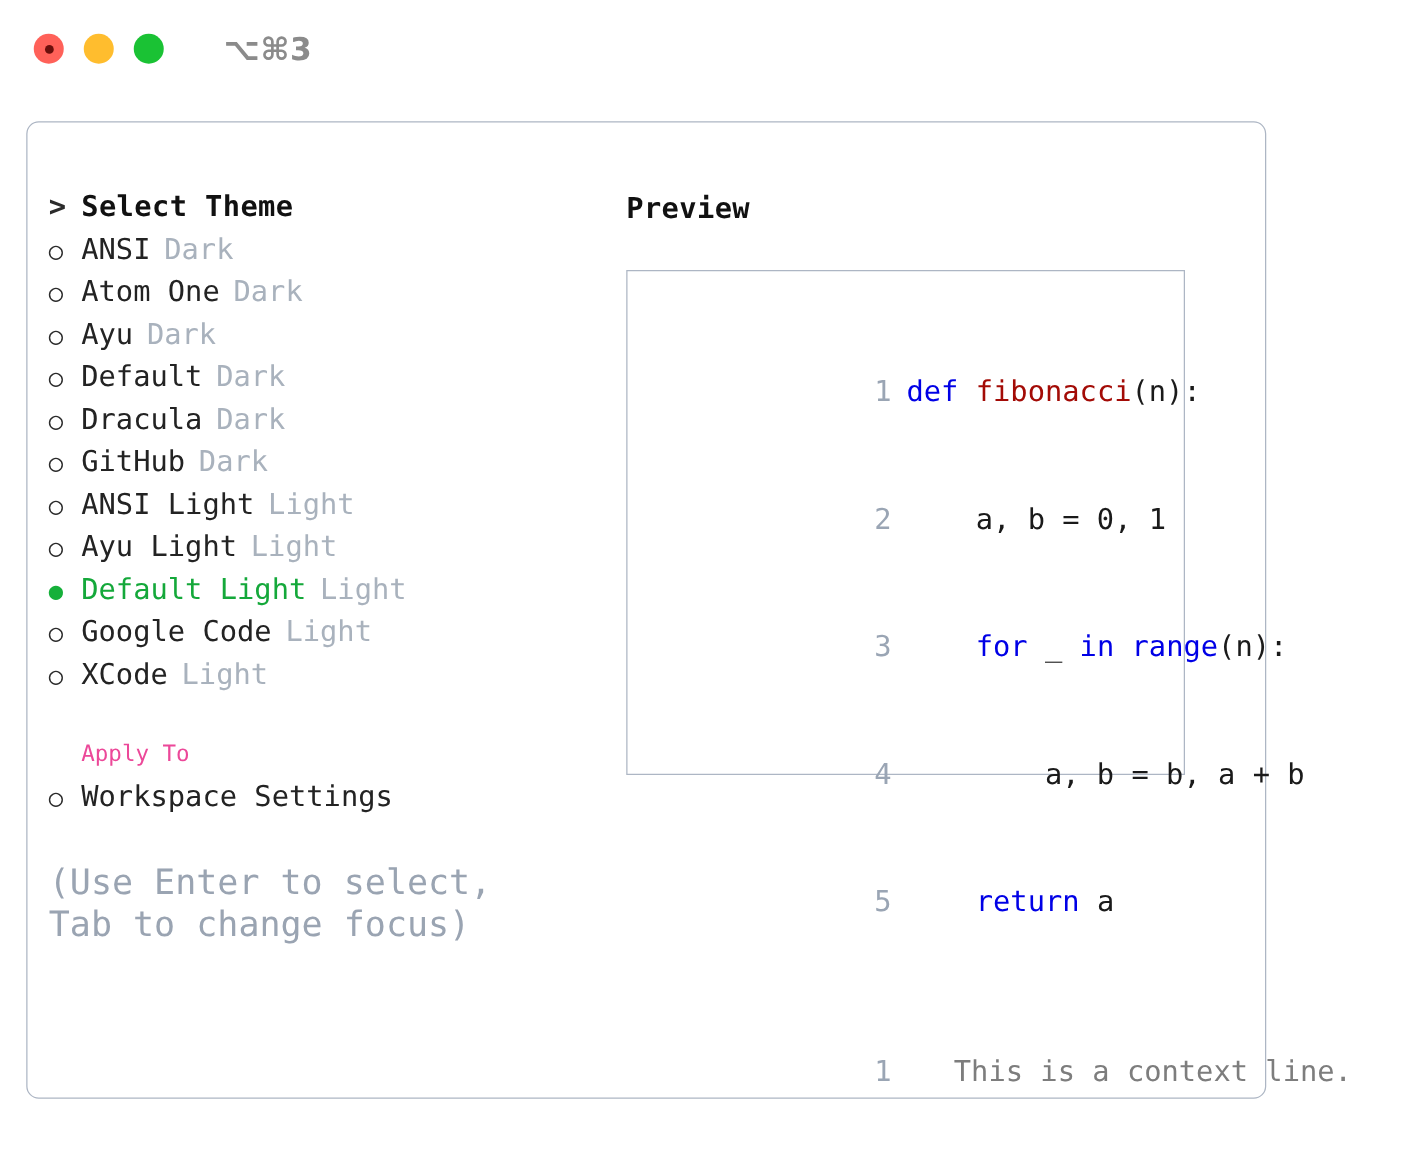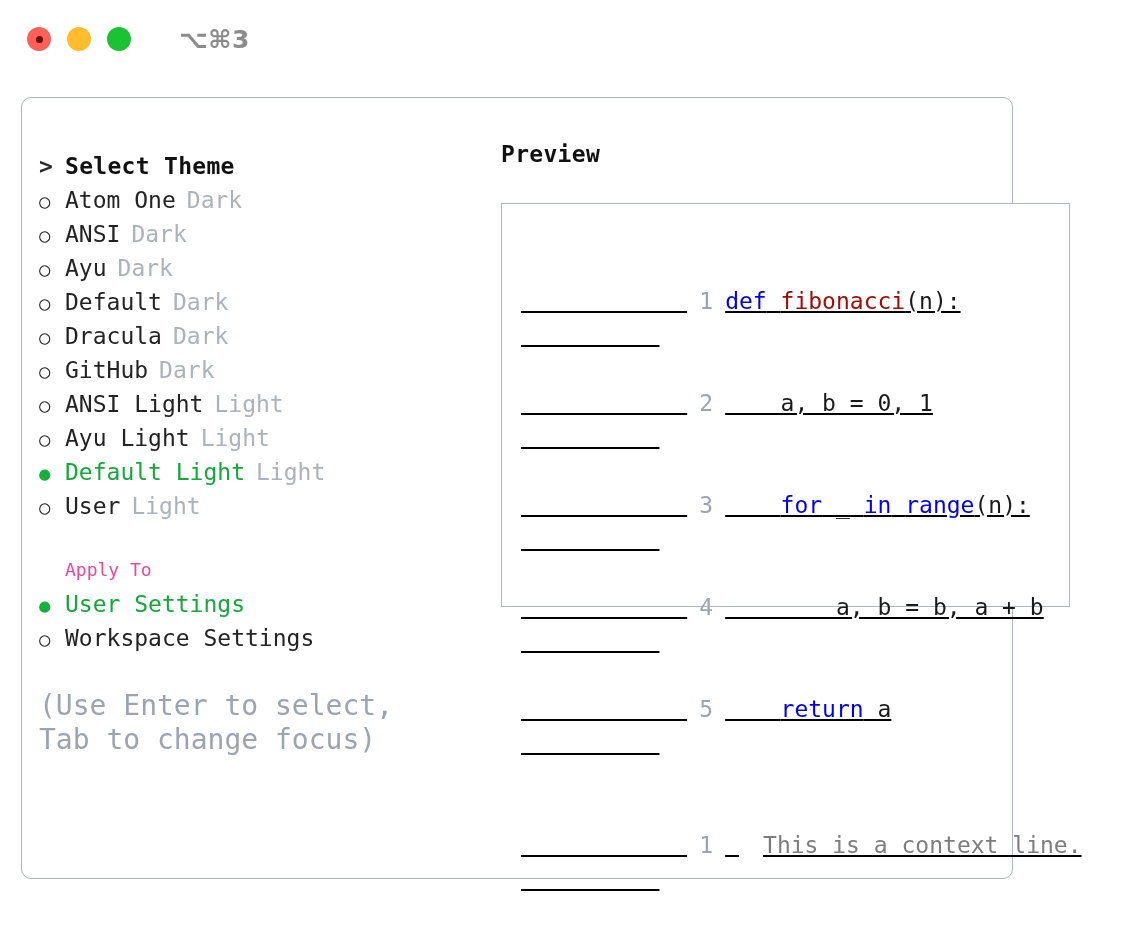--- a/index.html
+++ b/index.html
@@ -133,39 +133,38 @@
     color: #9aa4b2;
     font-size: 28px;
     line-height: 34px;
     width: 400px;
   }
 
   
   .right-col {
     position: absolute;
     left: 479px;
-    top: 43px;
+    top: 56px;
     width: 500px;
   }
   .preview-title {
     font-size: 23px;
     font-weight: bold;
     color: #111111;
     letter-spacing: 0.3px;
     margin-bottom: 36px;
   }
   .preview-box {
-    width: 569px;
+    width: 447px;
     height: 404px;
     border: 1.6px solid #adb6c4;
     box-sizing: border-box;
     background: #ffffff;
     padding-top: 46px;
     padding-left: 19px;
-    text-decoration: underline;
   }
 
   .code-line {
     font-size: 23px;
     line-height: 34px;
     white-space: pre;
     color: #1a1a1a;
   }
   .lnum {
     display: inline-block;
@@ -198,28 +197,28 @@
   <div class="panel">
     <div class="columns">
 
       <div class="left-col">
 
         <div class="row header-row">
           <span class="bullet">&gt;</span><span>Select Theme</span>
         </div>
 
         <div class="row">
+          <span class="bullet empty"></span><span class="label">ANSI</span><span class="tag">Dark</span>
+        </div>
+
+        <div class="row">
           <span class="bullet empty"></span><span class="label">Atom One</span><span class="tag">Dark</span>
         </div>
 
         <div class="row">
-          <span class="bullet empty"></span><span class="label">ANSI</span><span class="tag">Dark</span>
-        </div>
-
-        <div class="row">
           <span class="bullet empty"></span><span class="label">Ayu</span><span class="tag">Dark</span>
         </div>
 
         <div class="row">
           <span class="bullet empty"></span><span class="label">Default</span><span class="tag">Dark</span>
         </div>
 
         <div class="row">
           <span class="bullet empty"></span><span class="label">Dracula</span><span class="tag">Dark</span>
         </div>
@@ -234,34 +233,34 @@
 
         <div class="row">
           <span class="bullet empty"></span><span class="label">Ayu Light</span><span class="tag">Light</span>
         </div>
 
         <div class="row">
           <span class="bullet filled"></span><span class="label selected">Default Light</span><span class="tag">Light</span>
         </div>
 
 
-
-        <div class="row">
-          <span class="bullet empty"></span><span class="label">User</span><span class="tag">Light</span>
+        <div class="row">
+          <span class="bullet empty"></span><span class="label">Google Code</span><span class="tag">Light</span>
+        </div>
+
+        <div class="row">
+          <span class="bullet empty"></span><span class="label">XCode</span><span class="tag">Light</span>
         </div>
 
         <div class="spacer-md"></div>
 
         <div class="row section-header">
           <span class="bullet blank"></span><span>Apply To</span>
         </div>
 
-        <div class="row">
-          <span class="bullet filled"></span><span class="label selected">User Settings</span>
-        </div>
 
         <div class="row">
           <span class="bullet empty"></span><span class="label">Workspace Settings</span>
         </div>
 
         <div class="hint">(Use Enter to select, Tab to change focus)</div>
       </div>
 
       <div class="right-col">
         <div class="preview-title">Preview</div>

